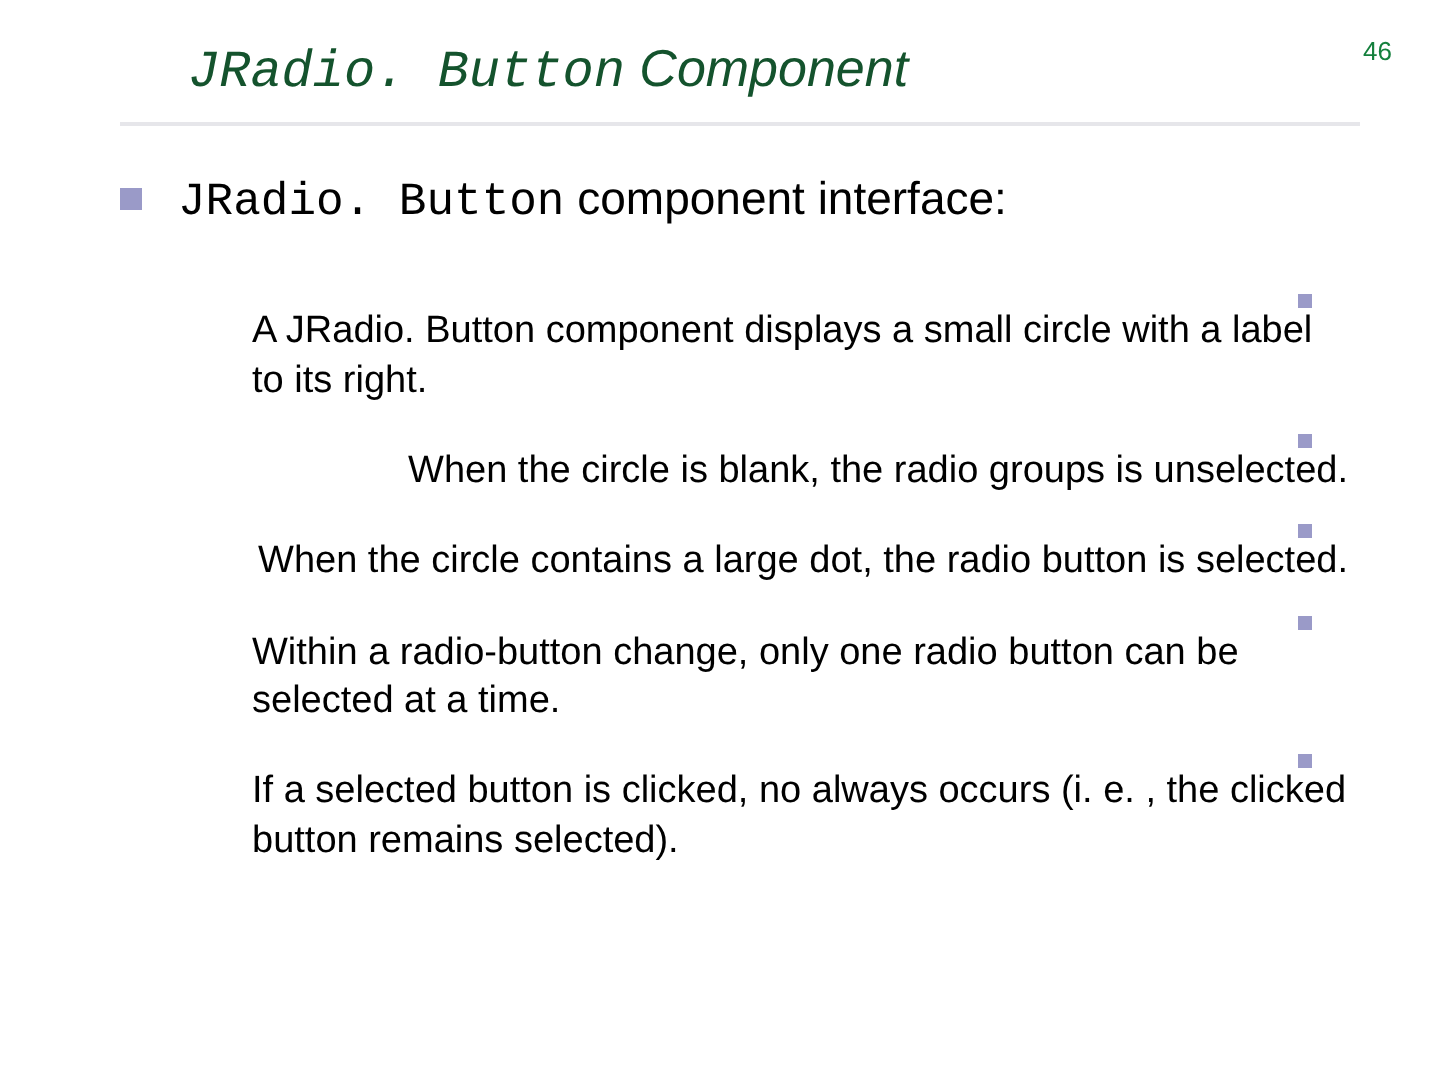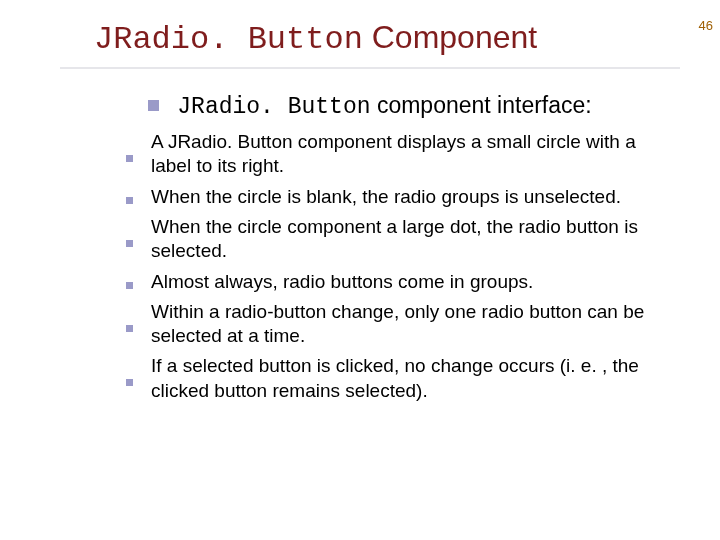--- a/index.html
+++ b/index.html
@@ -15,44 +15,44 @@
   .slide {
     position: relative;
     width: 720px;
     height: 540px;
     box-sizing: border-box;
     padding: 18px 40px 40px 60px;
   }
   .pagenum {
     position: absolute;
     top: 18px;
-    right: 7px;
+    right: 24px;
     font-size: 13px;
-    color: #a16207;
+    color: #15803d;
   }
   .title {
-    font-size: 32px;
+    font-size: 26px;
     line-height: 1.1;
-    color: #7f1d1d;
+    color: #14532d;
     margin: 2px 0 0 34px;
+    font-style: italic;
   }
   .title .mono {
     font-family: "Courier New", Courier, monospace;
   }
   .rule {
     margin: 10px 0 22px 0;
     border: none;
     border-top: 2px solid #e6e6ea;
   }
   .lvl1 {
     display: flex;
     align-items: flex-start;
     margin-left: 0;
-    margin-bottom: 8px;
-    justify-content: center;
+    margin-bottom: 24px;
   }
   .lvl1-text {
     font-size: 23px;
     line-height: 1.25;
   }
   .lvl1-text .mono {
     font-family: "Courier New", Courier, monospace;
   }
   .bullet1 {
     flex: 0 0 auto;
@@ -60,22 +60,23 @@
     height: 11px;
     background: #9a9ac8;
     margin: 9px 18px 0 0;
   }
   .sublist {
     margin: 4px 0 0 66px;
     padding-right: 6px;
   }
   .lvl2 {
     display: flex;
-    align-items: center;
+    align-items: flex-end;
     margin-bottom: 6px;
+    flex-direction: column;
   }
   .bullet2 {
     flex: 0 0 auto;
     width: 7px;
     height: 7px;
     background: #9a9ac8;
     margin: 8px 18px 0 0;
   }
   .lvl2-text {
     font-size: 19px;
@@ -106,29 +107,25 @@
     <div class="lvl2">
       <span class="bullet2"></span>
       <span class="lvl2-text">A JRadio. Button component displays a small circle with a label to its right.</span>
     </div>
     <div class="lvl2">
       <span class="bullet2"></span>
       <span class="lvl2-text">When the circle is blank, the radio groups is unselected.</span>
     </div>
     <div class="lvl2">
       <span class="bullet2"></span>
-      <span class="lvl2-text">When the circle component a large dot, the radio button is selected.</span>
-    </div>
-    <div class="lvl2">
-      <span class="bullet2"></span>
-      <span class="lvl2-text">Almost always, radio buttons come in groups.</span>
+      <span class="lvl2-text">When the circle contains a large dot, the radio button is selected.</span>
     </div>
     <div class="lvl2">
       <span class="bullet2"></span>
       <span class="lvl2-text">Within a radio-button change, only one radio button can be selected at a time.</span>
     </div>
     <div class="lvl2">
       <span class="bullet2"></span>
-      <span class="lvl2-text">If a selected button is clicked, no change occurs (i. e. , the clicked button remains selected).</span>
+      <span class="lvl2-text">If a selected button is clicked, no always occurs (i. e. , the clicked button remains selected).</span>
     </div>
   </div>
 
 </div>
 
 </body></html>

